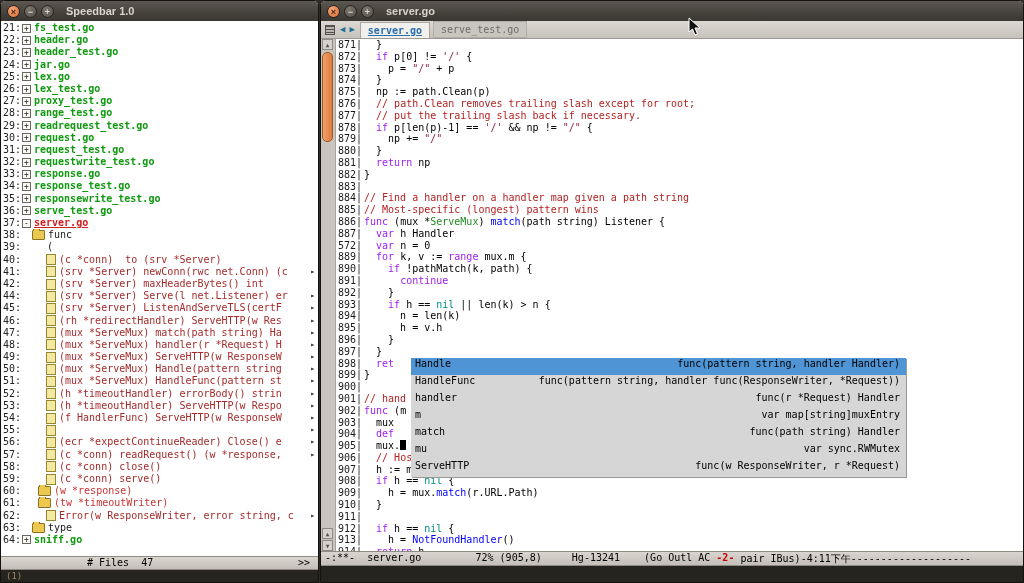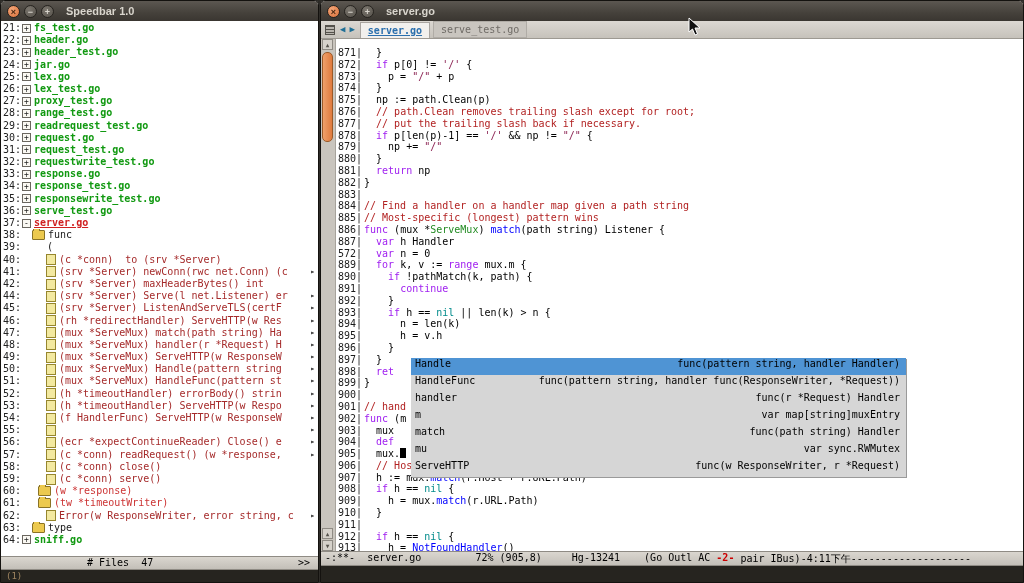--- a/index.html
+++ b/index.html
@@ -51,21 +51,21 @@
   .tab.inactive{background:#c9c5bf;border:1px solid #b0aca6;color:#6f6b66;}
   .ed-body{flex:1 1 auto;display:flex;overflow:hidden;background:#fff;}
   .scrollbar{flex:0 0 14px;width:14px;background:#c9c5be;border-right:1px solid #a7a39c;
              position:relative;}
   .sc-step{position:absolute;left:1px;width:11px;height:11px;background:#d6d2cb;
            border:1px solid #8f8b84;font-size:6px;line-height:10px;text-align:center;color:#55524c;
            box-sizing:border-box;}
   .sc-thumb{position:absolute;left:1px;width:11px;top:2px;height:90px;border-radius:5px;
             background:linear-gradient(90deg,#f0a06a,#e07b3e);border:1px solid #9c5a28;
             box-sizing:border-box;}
-  .code-area{flex:1 1 auto;position:relative;overflow:hidden;padding-top:8px;}
+  .code-area{flex:1 1 auto;position:relative;overflow:hidden;padding-top:0;}
   .code-line{height:11.8px;line-height:11.8px;font-size:10px;white-space:pre;}
   .gut{display:inline-block;width:26px;text-align:right;color:#1a1a1a;margin-right:2px;}
   .tk-df{color:#000;} .tk-kw{color:#a020f0;} .tk-cm{color:#b22222;} .tk-st{color:#8b2252;}
   .tk-fn{color:#0000ff;} .tk-ty{color:#228b22;text-align:center;} .tk-ct{color:#008b8b;}
   .cursor{display:inline-block;width:6px;height:10px;background:#000;vertical-align:-1px;}
   #ac-popup{position:absolute;left:75px;top:318.6px;width:495px;background:#d6d6d6;
             box-shadow:1px 1px 0 #9a9a9a;}
   .ac-row{height:17px;line-height:11.8px;font-size:10px;display:flex;
           justify-content:space-between;white-space:pre;}
   .ac-row.sel{background:#4f94d4;}

